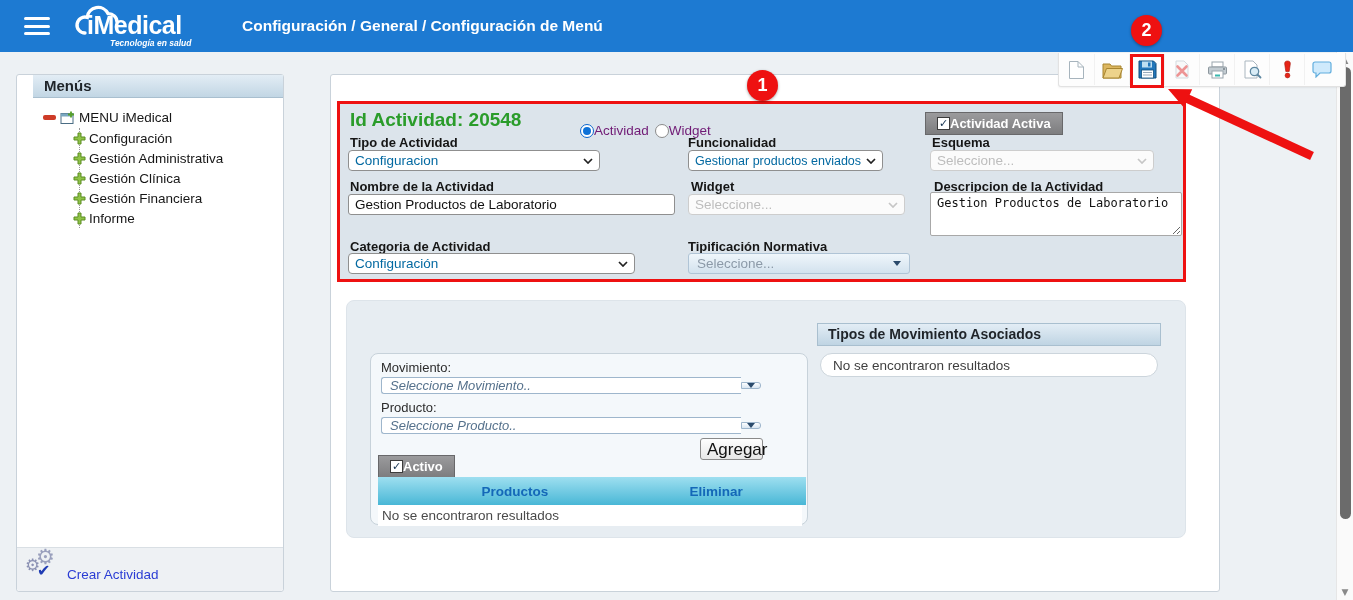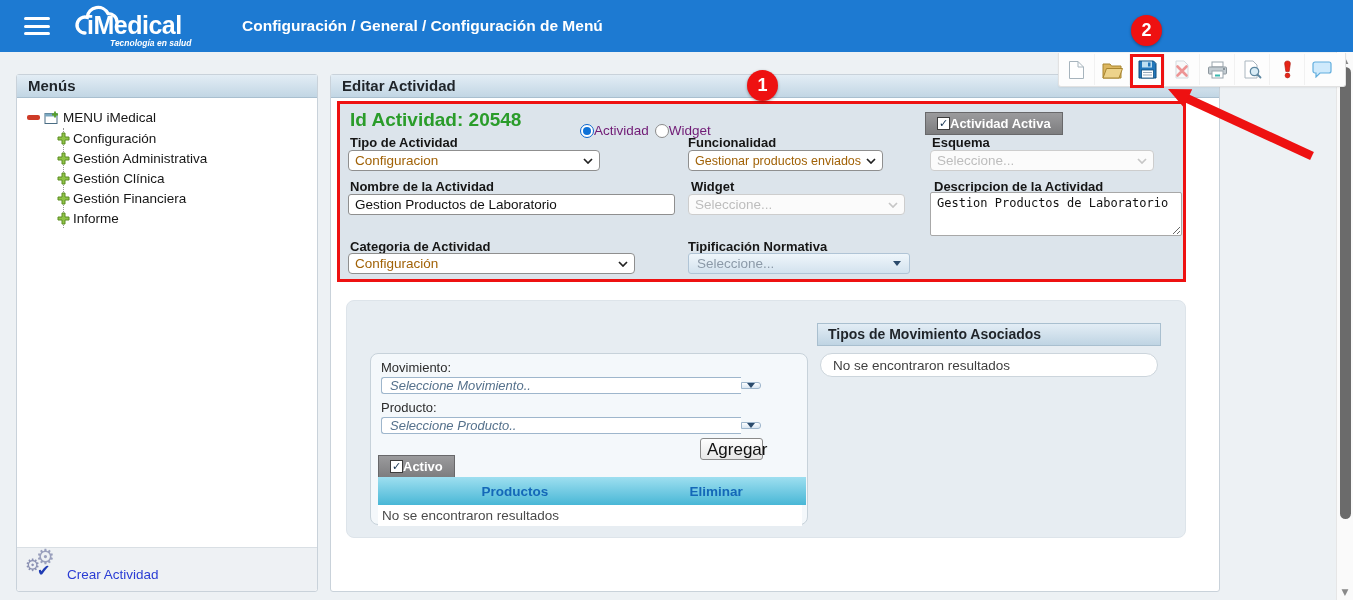--- a/index.html
+++ b/index.html
@@ -34,21 +34,21 @@
   .scroll-arrow.up { top:3px; } .scroll-arrow.up::before { content:"\25B2"; }
   .scroll-arrow.down { bottom:3px; } .scroll-arrow.down::before { content:"\25BC"; }
   .scroll-thumb { position:absolute; left:3px; top:15px; width:11px; height:452px; background:#6b6b6b; border-radius:6px; cursor:grab; }
 
   
   .panel { position:absolute; background:#fff; border:1px solid #c9d2da; border-radius:3px; }
   .panel-hd { height:23px; background:linear-gradient(#e3edf5,#c2d6e4); border-bottom:1px solid #a9bfcf;
     font-weight:bold; font-size:15px; color:#1f2429; padding-left:11px; line-height:22px; }
 
   
-  .sidebar { left:16px; top:74px; width:302px; height:518px; }
+  .sidebar { left:16px; top:74px; width:268px; height:518px;padding-left:16px; }
   .tree { padding:9px 8px 0 10px; font-size:13.5px; color:#161616; }
   .tree-root { display:flex; align-items:center; gap:4px; height:21px; cursor:pointer; }
   .minus-ic { width:13px; height:5px; background:#ce3b27; border-radius:2px; flex:0 0 13px; }
   .tree-kids { margin:0 0 0 36px; padding:0; list-style:none; border-left:1px dotted #979797; }
   .tree-item { display:flex; align-items:center; gap:3px; height:20px; margin-left:-7px; cursor:pointer; }
   .sidebar-footer { position:absolute; left:0; right:0; bottom:0; height:44px; background:#eef1f4;
     border-top:1px solid #d9dfe4; border-radius:0 0 3px 3px; display:flex; align-items:flex-end; gap:6px; padding:0 0 6px 8px; }
   .gears { position:relative; width:36px; height:34px; flex:0 0 36px; }
   .gears::before { content:"\2699"; position:absolute; left:11px; top:-6px; font-size:21px; color:#9aa0bd; font-family:"DejaVu Sans",sans-serif; }
   .gears::after { content:"\2699"; position:absolute; left:0; top:4px; font-size:17px; color:#8c92b4; font-family:"DejaVu Sans",sans-serif; }
@@ -70,21 +70,21 @@
   .radio-group .gap { width:6px; }
 
   .graybtn { display:inline-flex; align-items:center; gap:0; background:linear-gradient(#9b9b9d,#7d7d7f);
     border:1px solid #68686a; color:#fff; font-weight:bold; font-size:13px; padding:0 11px; height:23px; cursor:pointer; }
   .cb { width:13px; height:13px; background:#fff; border:1px solid #3c3c3c; font-size:11px; line-height:11px;
     text-align:center; color:#12304e; font-weight:bold; font-family:"DejaVu Sans",sans-serif; }
   .cb::before { content:"\2713"; }
   .activa-btn { position:absolute; left:585px; top:8px; }
 
   .sel { position:absolute; height:21px; background:#fff; border:1px solid #8f8f8f; border-radius:4px;
-    display:flex; align-items:center; justify-content:space-between; gap:5px; font-size:13.5px; color:#a16207;
+    display:flex; align-items:center; justify-content:space-between; gap:5px; font-size:13.5px; color:#0369a1;
     padding:0 6px; cursor:pointer; }
   .sel .txt { overflow:hidden; white-space:nowrap; flex:1; }
   .sel.disabled { color:#bdbdbd; background:#fbfbfb; border-color:#cdcdcd; cursor:default; }
   .input { position:absolute; height:21px; border:1px solid #8f8f8f; border-radius:3px; font-size:13.5px;
     padding:0 6px; font-family:"Liberation Sans",sans-serif; color:#101010; background:#fff; }
   .ta { position:absolute; border:1px solid #a8a8a8; border-radius:2px; font-family:"DejaVu Sans Mono",monospace;
     font-size:12px; line-height:15px; padding:3px 6px; resize:both; background:#fff; color:#111; }
   .tipi-combo { position:absolute; height:21px; border:1px solid #b0c4d6; border-radius:3px;
     background:linear-gradient(#eff6fb,#d3e2ee); color:#8c9aa8; font-size:13.5px;
     display:flex; align-items:center; justify-content:space-between; padding:0 8px; cursor:pointer; }
@@ -260,21 +260,20 @@
   </div>
   <div class="sidebar-footer">
     <span class="gears">
         <span class="chk">✔</span>
       </span>
     <span class="crear-link">Crear Actividad</span>
   </div>
 </div>
 
 <div class="panel main">
-  <div class="panel-hd">Editar Actividad</div>
 
   <div class="formbox">
     <span class="id-label">Id Actividad: 20548</span>
 
     <div class="radio-group">
       <span class="radio on"></span>
       <span>Actividad</span>
       <span class="gap"></span>
       <span class="radio"></span>
       <span>Widget</span>

